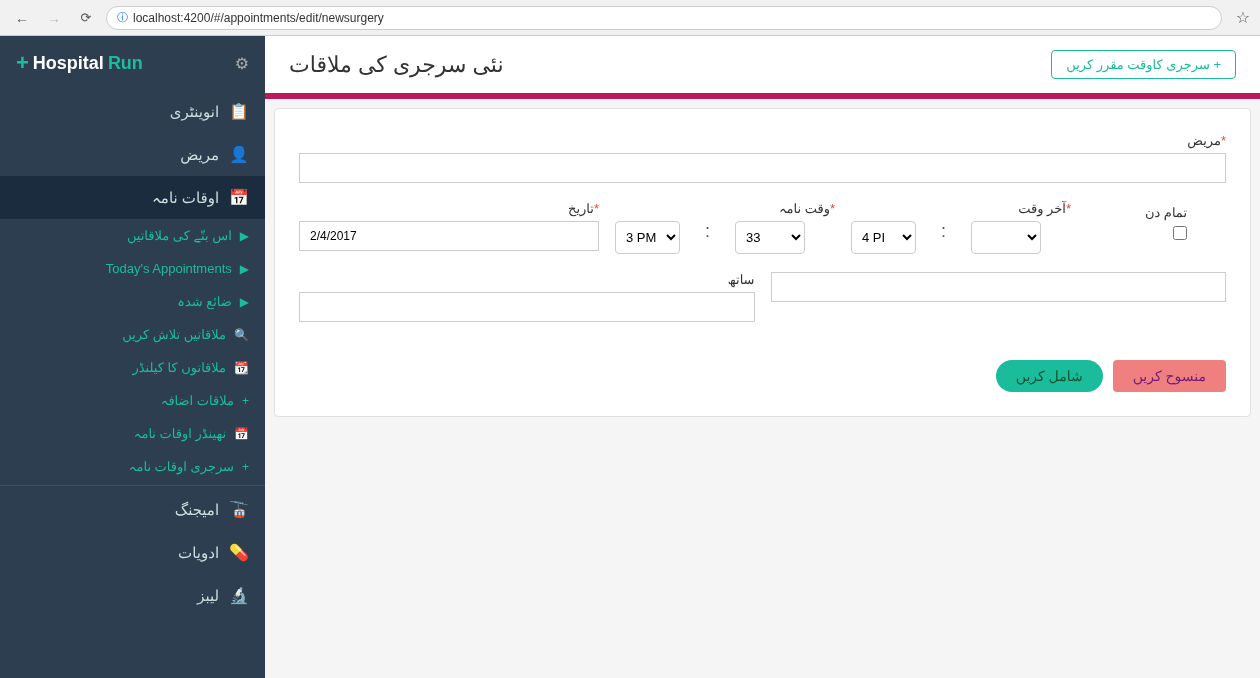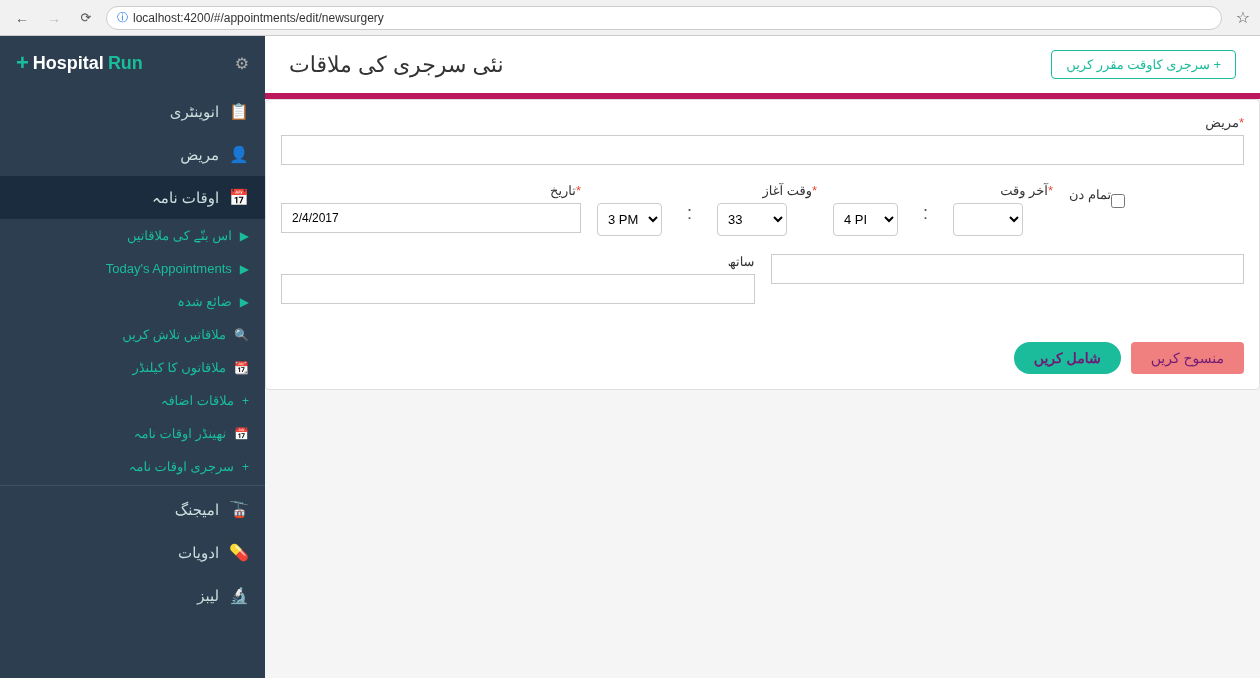--- a/index.html
+++ b/index.html
@@ -147,22 +147,22 @@
       color: #1abc9c;
       padding: 6px 14px;
       border-radius: 4px;
       cursor: pointer;
       font-size: 13px;
       direction: rtl;
     }
 
     .form-container {
       background: white;
-      margin: 0;
-      padding: 15px;
+      margin: 9px;
+      padding: 24px;
       border: 1px solid #e0e0e0;
       border-radius: 4px;
     }
 
     .form-group {
       margin-bottom: 18px;
     }
     .form-label {
       display: block;
       margin-bottom: 5px;
@@ -185,21 +185,21 @@
 
     .form-row {
       display: flex;
       gap: 16px;
       align-items: flex-start;
     }
 
     .date-group { flex: 0 0 300px; }
     .time-start-group { flex: 0 0 220px; }
     .time-end-group { flex: 0 0 220px; }
-    .allday-group { flex: 0 0 100px; display: flex; flex-direction: row; align-items: flex-end; padding-top: 4px; }
+    .allday-group { flex: 0 0 100px; display: flex; flex-direction: column; align-items: flex-end; padding-top: 4px; }
 
     .time-input-row {
       display: flex;
       align-items: flex-start;
       gap: 23px;
     }
     .time-select {
       padding: 7px 6px;
       border: 1px solid #ccc;
       border-radius: 4px;
@@ -255,25 +255,24 @@
       color: #701a75;
       font-size: 14px;
       cursor: pointer;
       direction: rtl;
     }
     .btn-submit {
       padding: 8px 20px;
       border: none;
       border-radius: 16px;
       background: #1abc9c;
-      color: #701a75;
+      color: #14532d;
       font-size: 14px;
       cursor: pointer;
       direction: rtl;
-      font-weight: bold;
     }
   </style>
 </head>
 <body>
 
 <div class="browser-bar">
   <button class="browser-nav-btn">←</button>
   <button class="browser-nav-btn" disabled="">→</button>
   <button class="browser-nav-btn browser-refresh">⟳</button>
   <div class="browser-url-bar">
@@ -380,21 +379,21 @@
 
         <div class="form-group date-group">
           <label class="form-label">
             <span class="required-star">*</span><span>تاریخ</span>
           </label>
           <input type="text" class="form-control" value="2/4/2017" style="">
         </div>
 
         <div class="form-group time-start-group">
           <label class="form-label">
-            <span class="required-star">*</span><span>وقت آغاز</span>
+            <span class="required-star">*</span><span>وقت نامہ</span>
           </label>
           <div class="time-input-row">
             <select class="time-select">
               <option>3 PM</option>
               <option>4 PM</option>
             </select>
             <span class="time-colon">:</span>
             <select class="time-select time-minutes">
               <option>33</option>
               <option>30</option>

